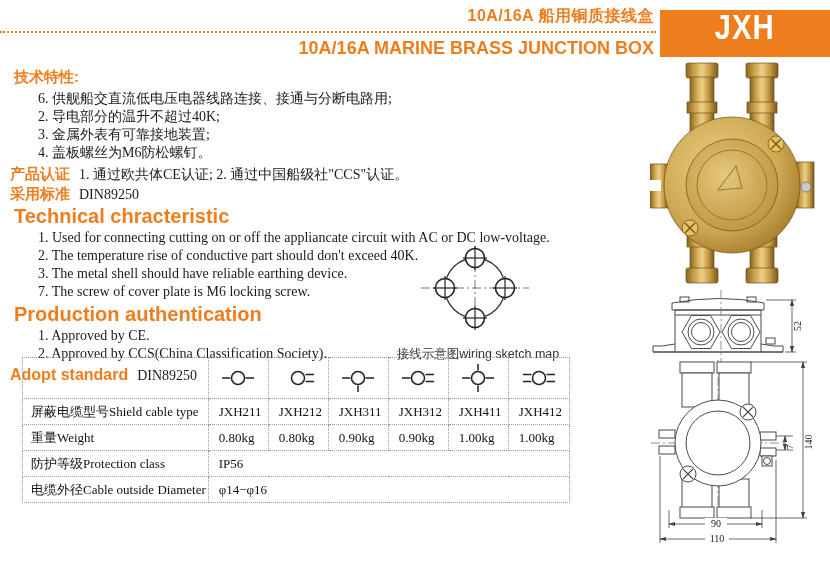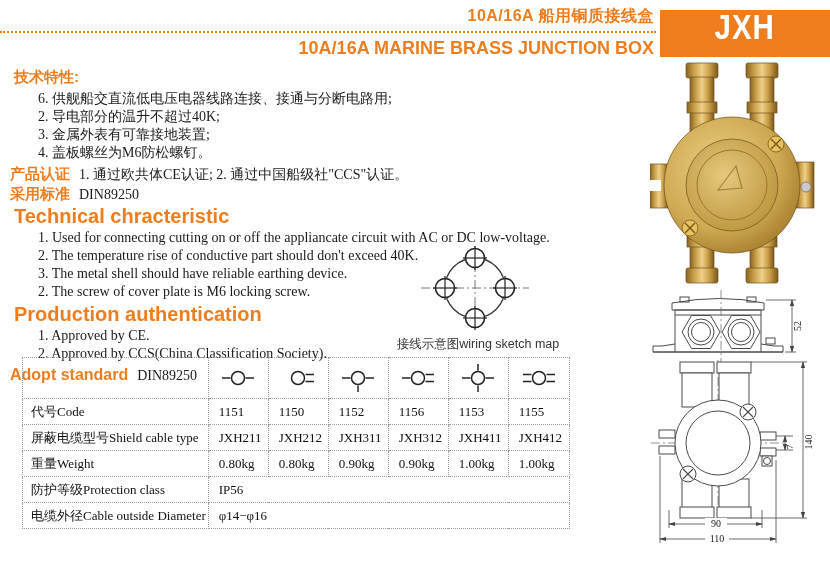--- a/index.html
+++ b/index.html
@@ -24,21 +24,21 @@
          color:var(--accent);line-height:18px;margin:4px;}
   .sec-h.en{font-size:20px;}
   ul.items{list-style:none;margin:3px 0 3px 0;padding:0 0 0 28px;font-size:14px;line-height:18px;}
   .inline-line{font-size:14px;line-height:18px;margin:1px 0;}
   .inline-line .lbl{font-family:"Liberation Sans","DejaVu Sans",sans-serif;font-weight:bold;
                     font-size:15px;color:var(--accent);margin-right:9px;}
   .inline-line.big .lbl{font-size:16px;}
 
   
   .wiring{position:absolute;left:385px;top:244px;width:186px;text-align:center;}
-  .wiring-cap{font-family:"Liberation Sans","DejaVu Sans",sans-serif;font-size:12.5px;color:#333;margin-top:2px;}
+  .wiring-cap{font-family:"Liberation Sans","DejaVu Sans",sans-serif;font-size:12.5px;color:#333;margin-top:12px;}
 
   
   table.spec{position:absolute;top:357px;left:22px;border-collapse:collapse;table-layout:fixed;
              font-size:13px;color:#111;}
   table.spec td{border:1px dotted #9a9a9a;height:25px;padding:0 2px 0 10px;overflow:hidden;white-space:nowrap;}
   table.spec tr.symrow td{height:40px;text-align:center;padding:0;}
   table.spec td.lbl{padding-left:8px;}
   table.spec td.sym svg{vertical-align:middle;}
 
   svg text{font-family:"Liberation Serif","DejaVu Serif",serif;}
@@ -63,21 +63,21 @@
       <li>3. 金属外表有可靠接地装置;</li>
       <li>4. 盖板螺丝为M6防松螺钉。</li>
     </ul>
     <div class="inline-line"><span class="lbl">产品认证</span><span>1. 通过欧共体CE认证; 2. 通过中国船级社"CCS"认证。</span></div>
     <div class="inline-line"><span class="lbl">采用标准</span><span>DIN89250</span></div>
     <div class="sec-h en" style="margin-top:3px">Technical chracteristic</div>
     <ul class="items">
       <li>1. Used for connecting cutting on or off the appliancate circuit with AC or DC low-voltage.</li>
       <li>2. The temperature rise of conductive part should don't exceed 40K.</li>
       <li>3. The metal shell should have reliable earthing device.</li>
-      <li>2. The screw of cover plate is M6 locking screw.</li>
+      <li>7. The screw of cover plate is M6 locking screw.</li>
     </ul>
     <div class="sec-h en">Production authentication</div>
     <ul class="items">
       <li>1. Approved by CE.</li>
       <li>2. Approved by CCS(China Classification Society).</li>
     </ul>
     <div class="inline-line big"><span class="lbl">Adopt standard</span><span>DIN89250</span></div>
   </div>
 
   <div class="wiring">
@@ -147,29 +147,20 @@
               <line x1="22" y1="1" x2="22" y2="7.5" stroke="#222" stroke-width="1.5"></line>
               <line x1="22" y1="22.5" x2="22" y2="29" stroke="#222" stroke-width="1.5"></line>
             </svg></td>
       <td class="sym"><svg width="44" height="30" viewBox="0 0 44 30">
               <circle cx="22" cy="15" r="6.5" fill="none" stroke="#222" stroke-width="1.5"></circle>
               <line x1="6" y1="11.5" x2="14.5" y2="11.5" stroke="#222" stroke-width="1.5"></line>
               <line x1="6" y1="18.5" x2="14.5" y2="18.5" stroke="#222" stroke-width="1.5"></line>
               <line x1="29.5" y1="11.5" x2="38" y2="11.5" stroke="#222" stroke-width="1.5"></line>
               <line x1="29.5" y1="18.5" x2="38" y2="18.5" stroke="#222" stroke-width="1.5"></line>
             </svg></td>
-    </tr>
-    <tr>
-      <td class="lbl">代号Code</td>
-      <td>1151</td>
-      <td>1150</td>
-      <td>1152</td>
-      <td>1156</td>
-      <td>1153</td>
-      <td>1155</td>
     </tr>
     <tr>
       <td class="lbl">屏蔽电缆型号Shield cable type</td>
       <td>JXH211</td>
       <td>JXH212</td>
       <td>JXH311</td>
       <td>JXH312</td>
       <td>JXH411</td>
       <td>JXH412</td>
     </tr>

